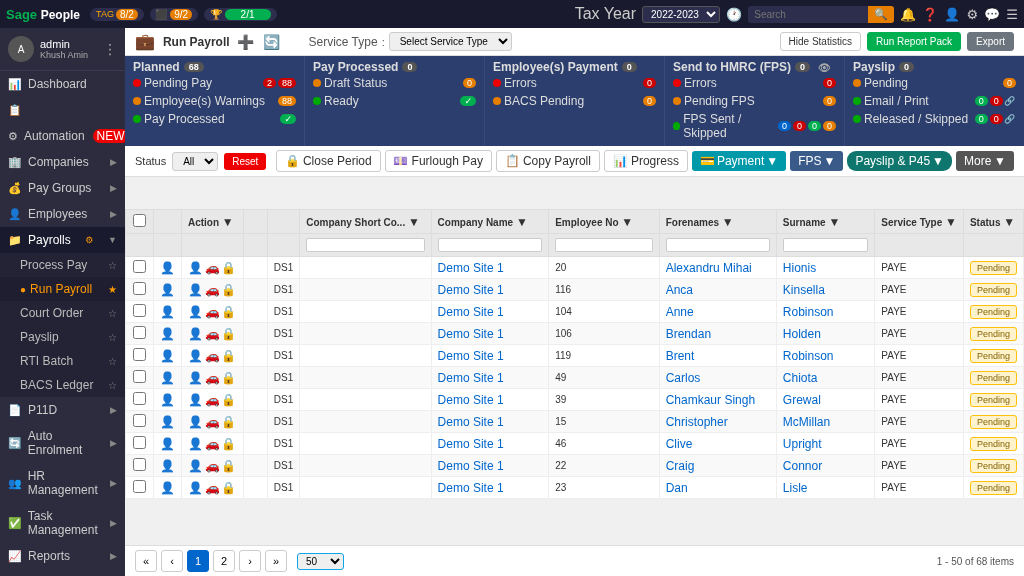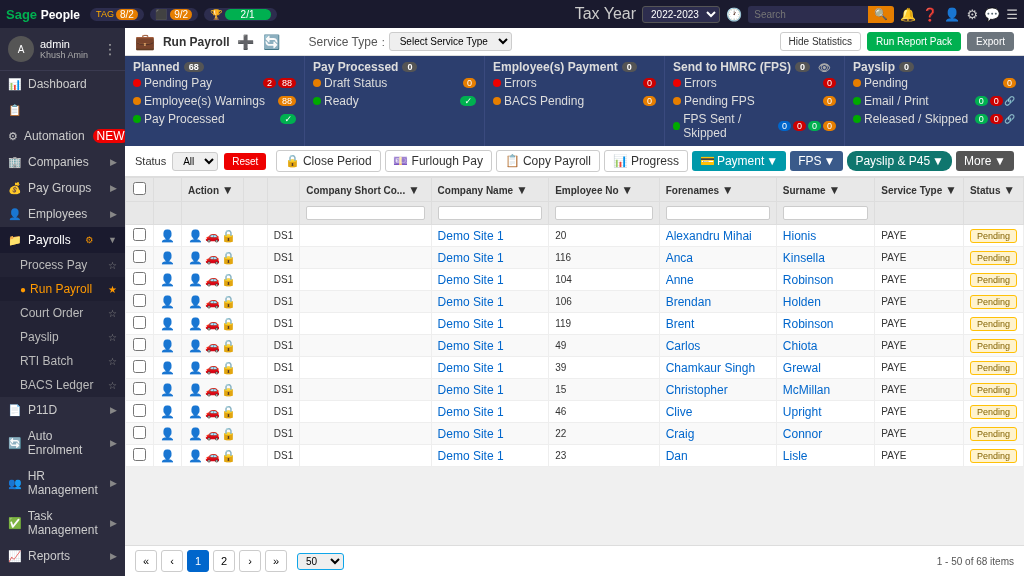--- a/index.html
+++ b/index.html
@@ -80,21 +80,21 @@
     .status-label { font-size: 11px; color: #333; }
     .status-select { font-size: 10px; padding: 2px 6px; border-radius: 3px; border: 1px solid #ccc; }
     .btn-reset { background: #e00; color: #fff; border: none; border-radius: 3px; padding: 3px 8px; font-size: 10px; cursor: pointer; }
     .toolbar-right { margin-left: auto; display: flex; align-items: center; gap: 4px; flex-wrap: wrap; }
     .btn-teal { background: #0099aa; color: #fff; border: none; border-radius: 3px; padding: 3px 8px; font-size: 10px; cursor: pointer; display: flex; align-items: center; gap: 2px; }
     .btn-fps { background: #3a5a8a; color: #fff; border: none; border-radius: 3px; padding: 3px 8px; font-size: 10px; cursor: pointer; display: flex; align-items: center; gap: 2px; }
     .btn-p45 { background: #0f766e; color: #fff; border: none; border-radius: 9px; padding: 3px 8px; font-size: 10px; cursor: pointer; display: flex; align-items: center; gap: 2px; }
     .btn-more { background: #555; color: #fff; border: none; border-radius: 3px; padding: 3px 8px; font-size: 10px; cursor: pointer; }
 
     
-    .table-container { flex: 1; overflow: auto; }
+    .table-container { flex: 1; overflow: auto; margin-top: 32px; }
     table { width: 100%; border-collapse: collapse; background: #fff; }
     thead tr { background: #e8e8e8; }
     thead th { padding: 4px 6px; text-align: left; border: 1px solid #ddd; font-size: 10px; color: #333; font-weight: bold; white-space: nowrap; }
     thead th input[type=text] { width: 100%; font-size: 9px; padding: 1px 3px; border: 1px solid #ccc; border-radius: 2px; }
     tbody tr { border-bottom: 1px solid #eee; }
     tbody tr:nth-child(even) { background: #f9f9f9; }
     tbody td { padding: 3px 6px; border: 1px solid #eee; font-size: 10px; color: #333; white-space: nowrap; }
     .link { color: #0066cc; cursor: pointer; text-decoration: none; }
     .status-pending { background: #fff3cd; color: #856404; border: 1px solid #ffc107; border-radius: 3px; padding: 1px 6px; font-size: 9px; }
     .action-icons { display: flex; align-items: center; gap: 2px; }

